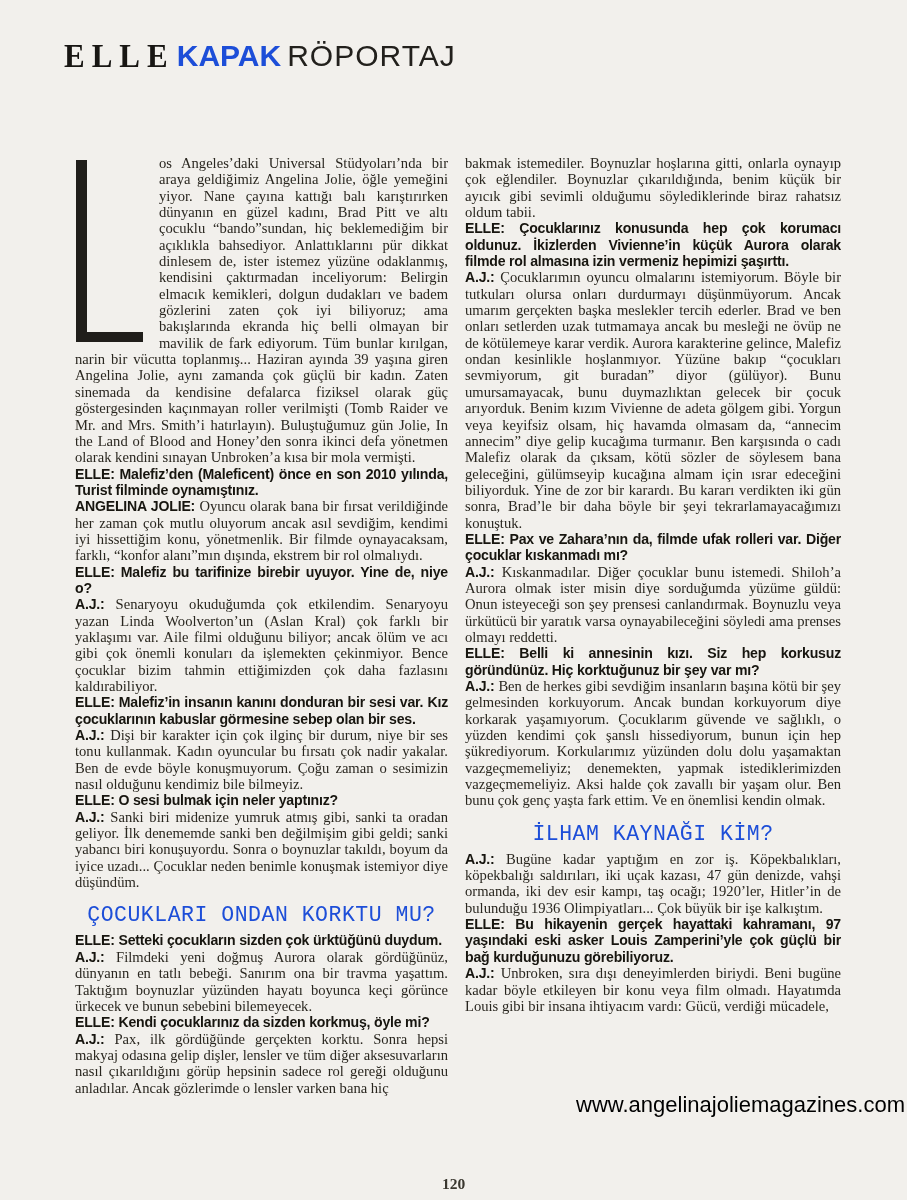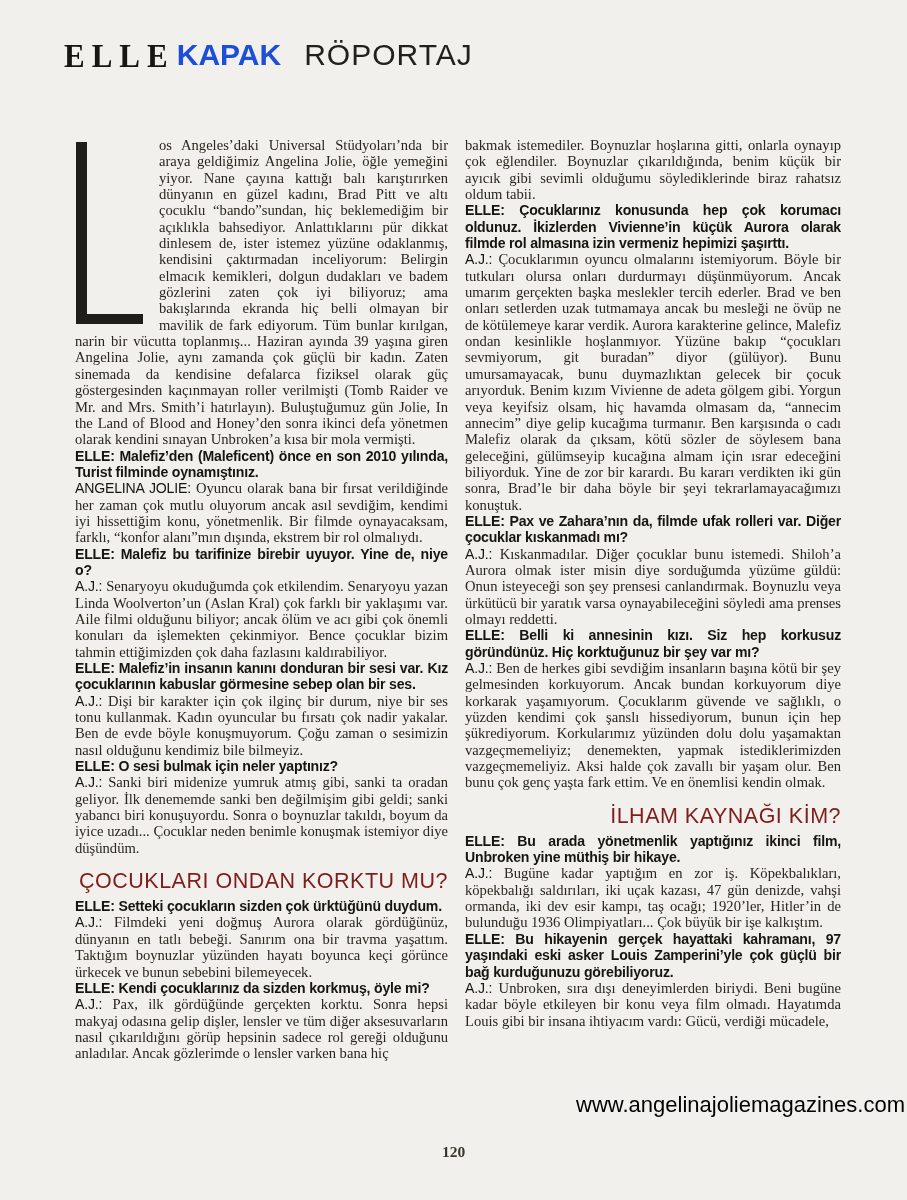--- a/index.html
+++ b/index.html
@@ -7,80 +7,81 @@
     position:relative;
     width:907px;height:1200px;
     background:#f2f0ec;
     overflow:hidden;
     font-family:"Liberation Serif", serif;
     color:#29261f;
   }
   
   .masthead{
     position:absolute;left:64px;top:38px;
-    display:flex;align-items:flex-start;
+    display:flex;align-items:center;
     white-space:nowrap;
   }
   .brand{
     font-family:"Liberation Serif", serif;
     font-weight:700;font-size:31px;letter-spacing:7px;
     color:#181613;transform:scaleY(1.08);
   }
   .section-name{
     font-family:"Liberation Sans", sans-serif;
     font-weight:800;font-size:30px;letter-spacing:0px;
     color:#1d4ed8;margin-left:2px;
   }
   .subsection-name{
     font-family:"Liberation Sans", sans-serif;
     font-weight:400;font-size:30px;letter-spacing:1px;
-    color:#22201c;margin-left:23px;
+    color:#22201c;margin-left:6px;
   }
   
   .col{
-    position:absolute;top:137px;
+    position:absolute;top:155px;
     font-size:14.6px;line-height:16.35px;
     text-align:justify;
   }
   .col-left{left:75px;width:373px;}
   .col-right{left:465px;width:376px;}
   p{margin:0;padding:0;}
   .q{
     font-family:"Liberation Sans", sans-serif;
     font-weight:700;font-size:14.1px;letter-spacing:-0.2px;
     color:#17150f;
   }
   .a-label{
     font-family:"Liberation Sans", sans-serif;
-    font-weight:400;font-size:14.1px;letter-spacing:-0.2px;
+    font-weight:700;font-size:14.1px;letter-spacing:-0.2px;
     color:#17150f;
   }
   .section-heading{
-    font-family:Liberation Sans, sans-serif;
+    font-family:Liberation Mono, monospace;
     font-weight:200;font-size:21.5px;letter-spacing:0.5px;
-    color:#7f1d1d;text-align:right;
+    color:#1d4ed8;text-align:center;
     margin:14px 0 5px 0;line-height:23px;
   }
   
   .drop-cap{
     float:left;
     width:56px;height:172px;
     border-left:11px solid #201e1a;
     border-bottom:10px solid #201e1a;
     margin:5px 16px 2px 1px;
   }
   
   .folio{
     position:absolute;left:0;top:1143px;width:907px;
     text-align:center;
   }
   .page-number{
     font-family:"Liberation Serif", serif;
     font-weight:700;font-size:15.5px;color:#3a372f;
     display:block;
+    margin-top:32px;
   }
   .site-url{
     font-family:"Liberation Sans", sans-serif;
     font-size:8.5px;letter-spacing:2.5px;color:#8d8a81;
     display:block;margin-top:2px;
   }
   .watermark{
     position:absolute;right:2px;top:1092px;
     font-family:"Liberation Sans", sans-serif;
     font-weight:400;font-size:22px;letter-spacing:0px;
@@ -129,21 +130,20 @@
     <p class="q">ELLE: Çocuklarınız konusunda hep çok korumacı oldunuz. İkizlerden Vivienne’in küçük Aurora olarak filmde rol almasına izin vermeniz hepimizi şaşırttı.</p>
     <p><span class="a-label">A.J.:</span>
       <span>Çocuklarımın oyuncu olmalarını istemiyorum. Böyle bir tutkuları olursa onları durdurmayı düşünmüyorum. Ancak umarım gerçekten başka meslekler tercih ederler. Brad ve ben onları setlerden uzak tutmamaya ancak bu mesleği ne övüp ne de kötülemeye karar verdik. Aurora karakterine gelince, Malefiz ondan kesinlikle hoşlanmıyor. Yüzüne bakıp “çocukları sevmiyorum, git buradan” diyor (gülüyor). Bunu umursamayacak, bunu duymazlıktan gelecek bir çocuk arıyorduk. Benim kızım Vivienne de adeta gölgem gibi. Yorgun veya keyifsiz olsam, hiç havamda olmasam da, “annecim annecim” diye gelip kucağıma turmanır. Ben karşısında o cadı Malefiz olarak da çıksam, kötü sözler de söylesem bana geleceğini, gülümseyip kucağına almam için ısrar edeceğini biliyorduk. Yine de zor bir karardı. Bu kararı verdikten iki gün sonra, Brad’le bir daha böyle bir şeyi tekrarlamayacağımızı konuştuk.</span></p>
     <p class="q">ELLE: Pax ve Zahara’nın da, filmde ufak rolleri var. Diğer çocuklar kıskanmadı mı?</p>
     <p><span class="a-label">A.J.:</span>
       <span>Kıskanmadılar. Diğer çocuklar bunu istemedi. Shiloh’a Aurora olmak ister misin diye sorduğumda yüzüme güldü: Onun isteyeceği son şey prensesi canlandırmak. Boynuzlu veya ürkütücü bir yaratık varsa oynayabileceğini söyledi ama prenses olmayı reddetti.</span></p>
     <p class="q">ELLE: Belli ki annesinin kızı. Siz hep korkusuz göründünüz. Hiç korktuğunuz bir şey var mı?</p>
     <p><span class="a-label">A.J.:</span>
       <span>Ben de herkes gibi sevdiğim insanların başına kötü bir şey gelmesinden korkuyorum. Ancak bundan korkuyorum diye korkarak yaşamıyorum. Çocuklarım güvende ve sağlıklı, o yüzden kendimi çok şanslı hissediyorum, bunun için hep şükrediyorum. Korkularımız yüzünden dolu dolu yaşamaktan vazgeçmemeliyiz; denemekten, yapmak istediklerimizden vazgeçmemeliyiz. Aksi halde çok zavallı bir yaşam olur. Ben bunu çok genç yaşta fark ettim. Ve en önemlisi kendin olmak.</span></p>
     <h2 class="section-heading">İLHAM KAYNAĞI KİM?</h2>
-    <p class="q">ELLE: Bu arada yönetmenlik yaptığınız ikinci film, Unbroken yine müthiş bir hikaye.</p>
     <p><span class="a-label">A.J.:</span>
       <span>Bugüne kadar yaptığım en zor iş. Köpekbalıkları, köpekbalığı saldırıları, iki uçak kazası, 47 gün denizde, vahşi ormanda, iki dev esir kampı, taş ocağı; 1920’ler, Hitler’in de bulunduğu 1936 Olimpiyatları... Çok büyük bir işe kalkıştım.</span></p>
     <p class="q">ELLE: Bu hikayenin gerçek hayattaki kahramanı, 97 yaşındaki eski asker Louis Zamperini’yle çok güçlü bir bağ kurduğunuzu görebiliyoruz.</p>
     <p><span class="a-label">A.J.:</span>
       <span>Unbroken, sıra dışı deneyimlerden biriydi. Beni bugüne kadar böyle etkileyen bir konu veya film olmadı. Hayatımda Louis gibi bir insana ihtiyacım vardı: Gücü, verdiği mücadele,</span></p>
   </div>
 
   <div class="folio">
     <span class="page-number">120</span>
   </div>

